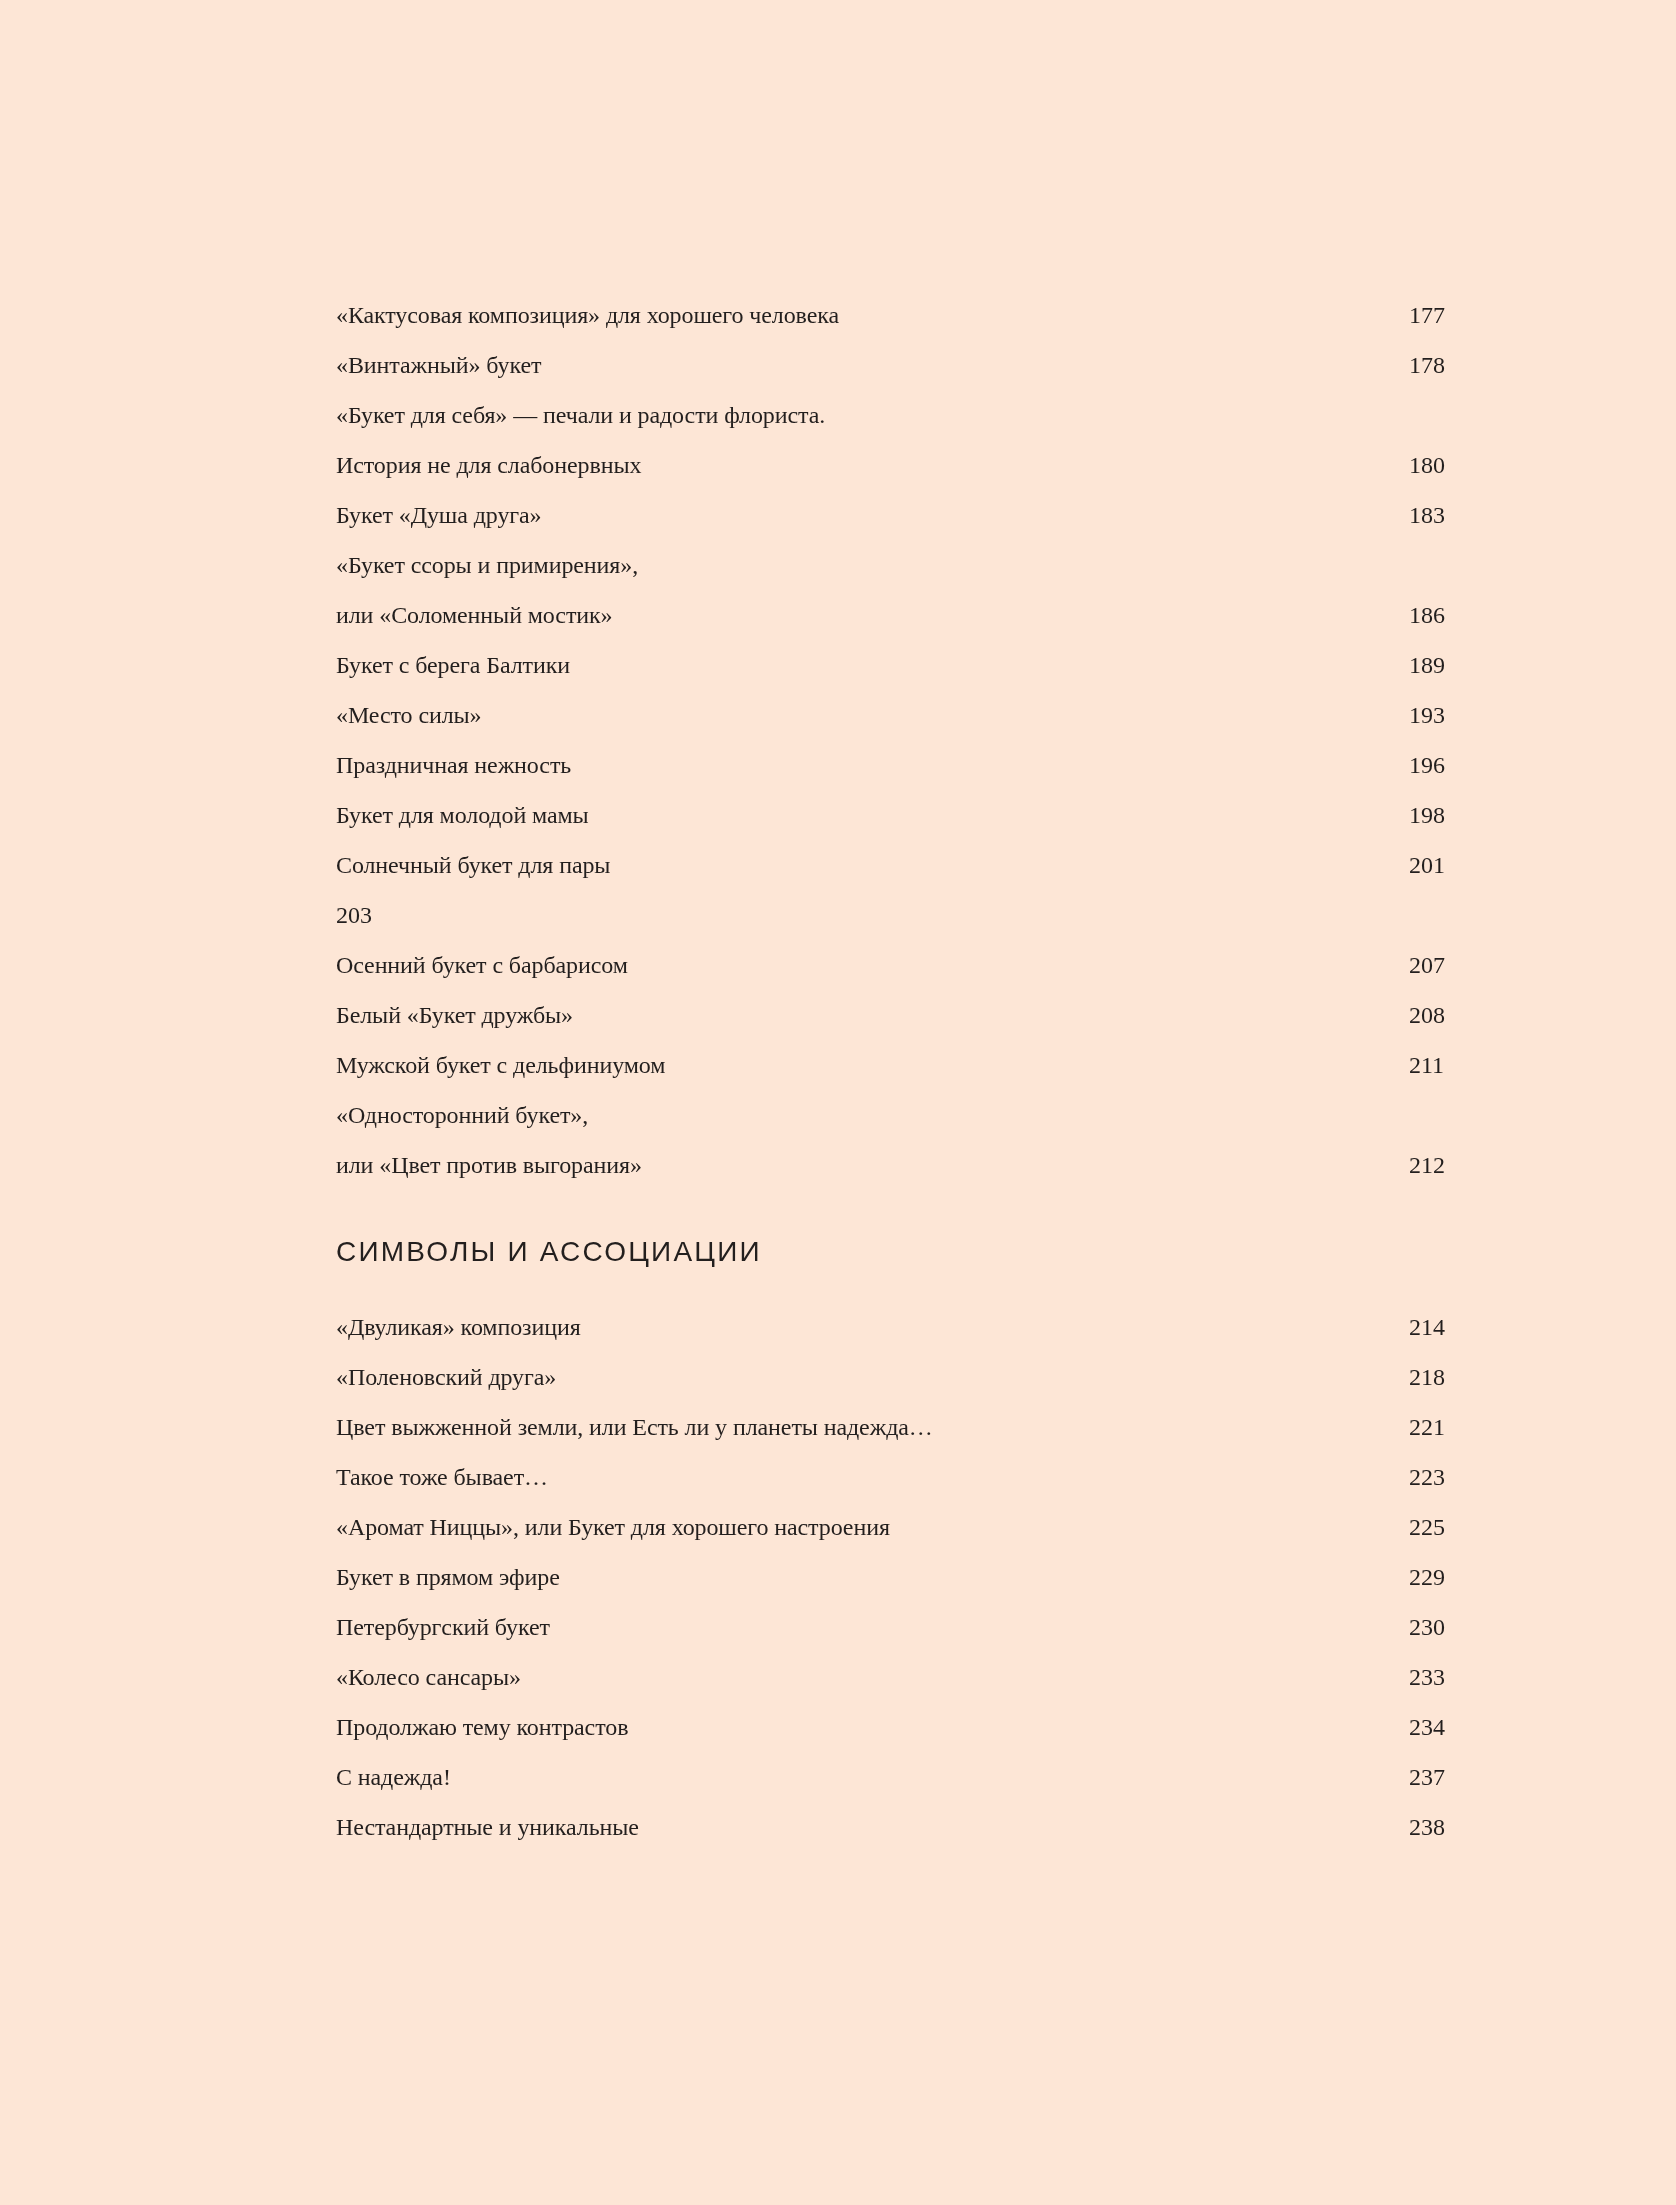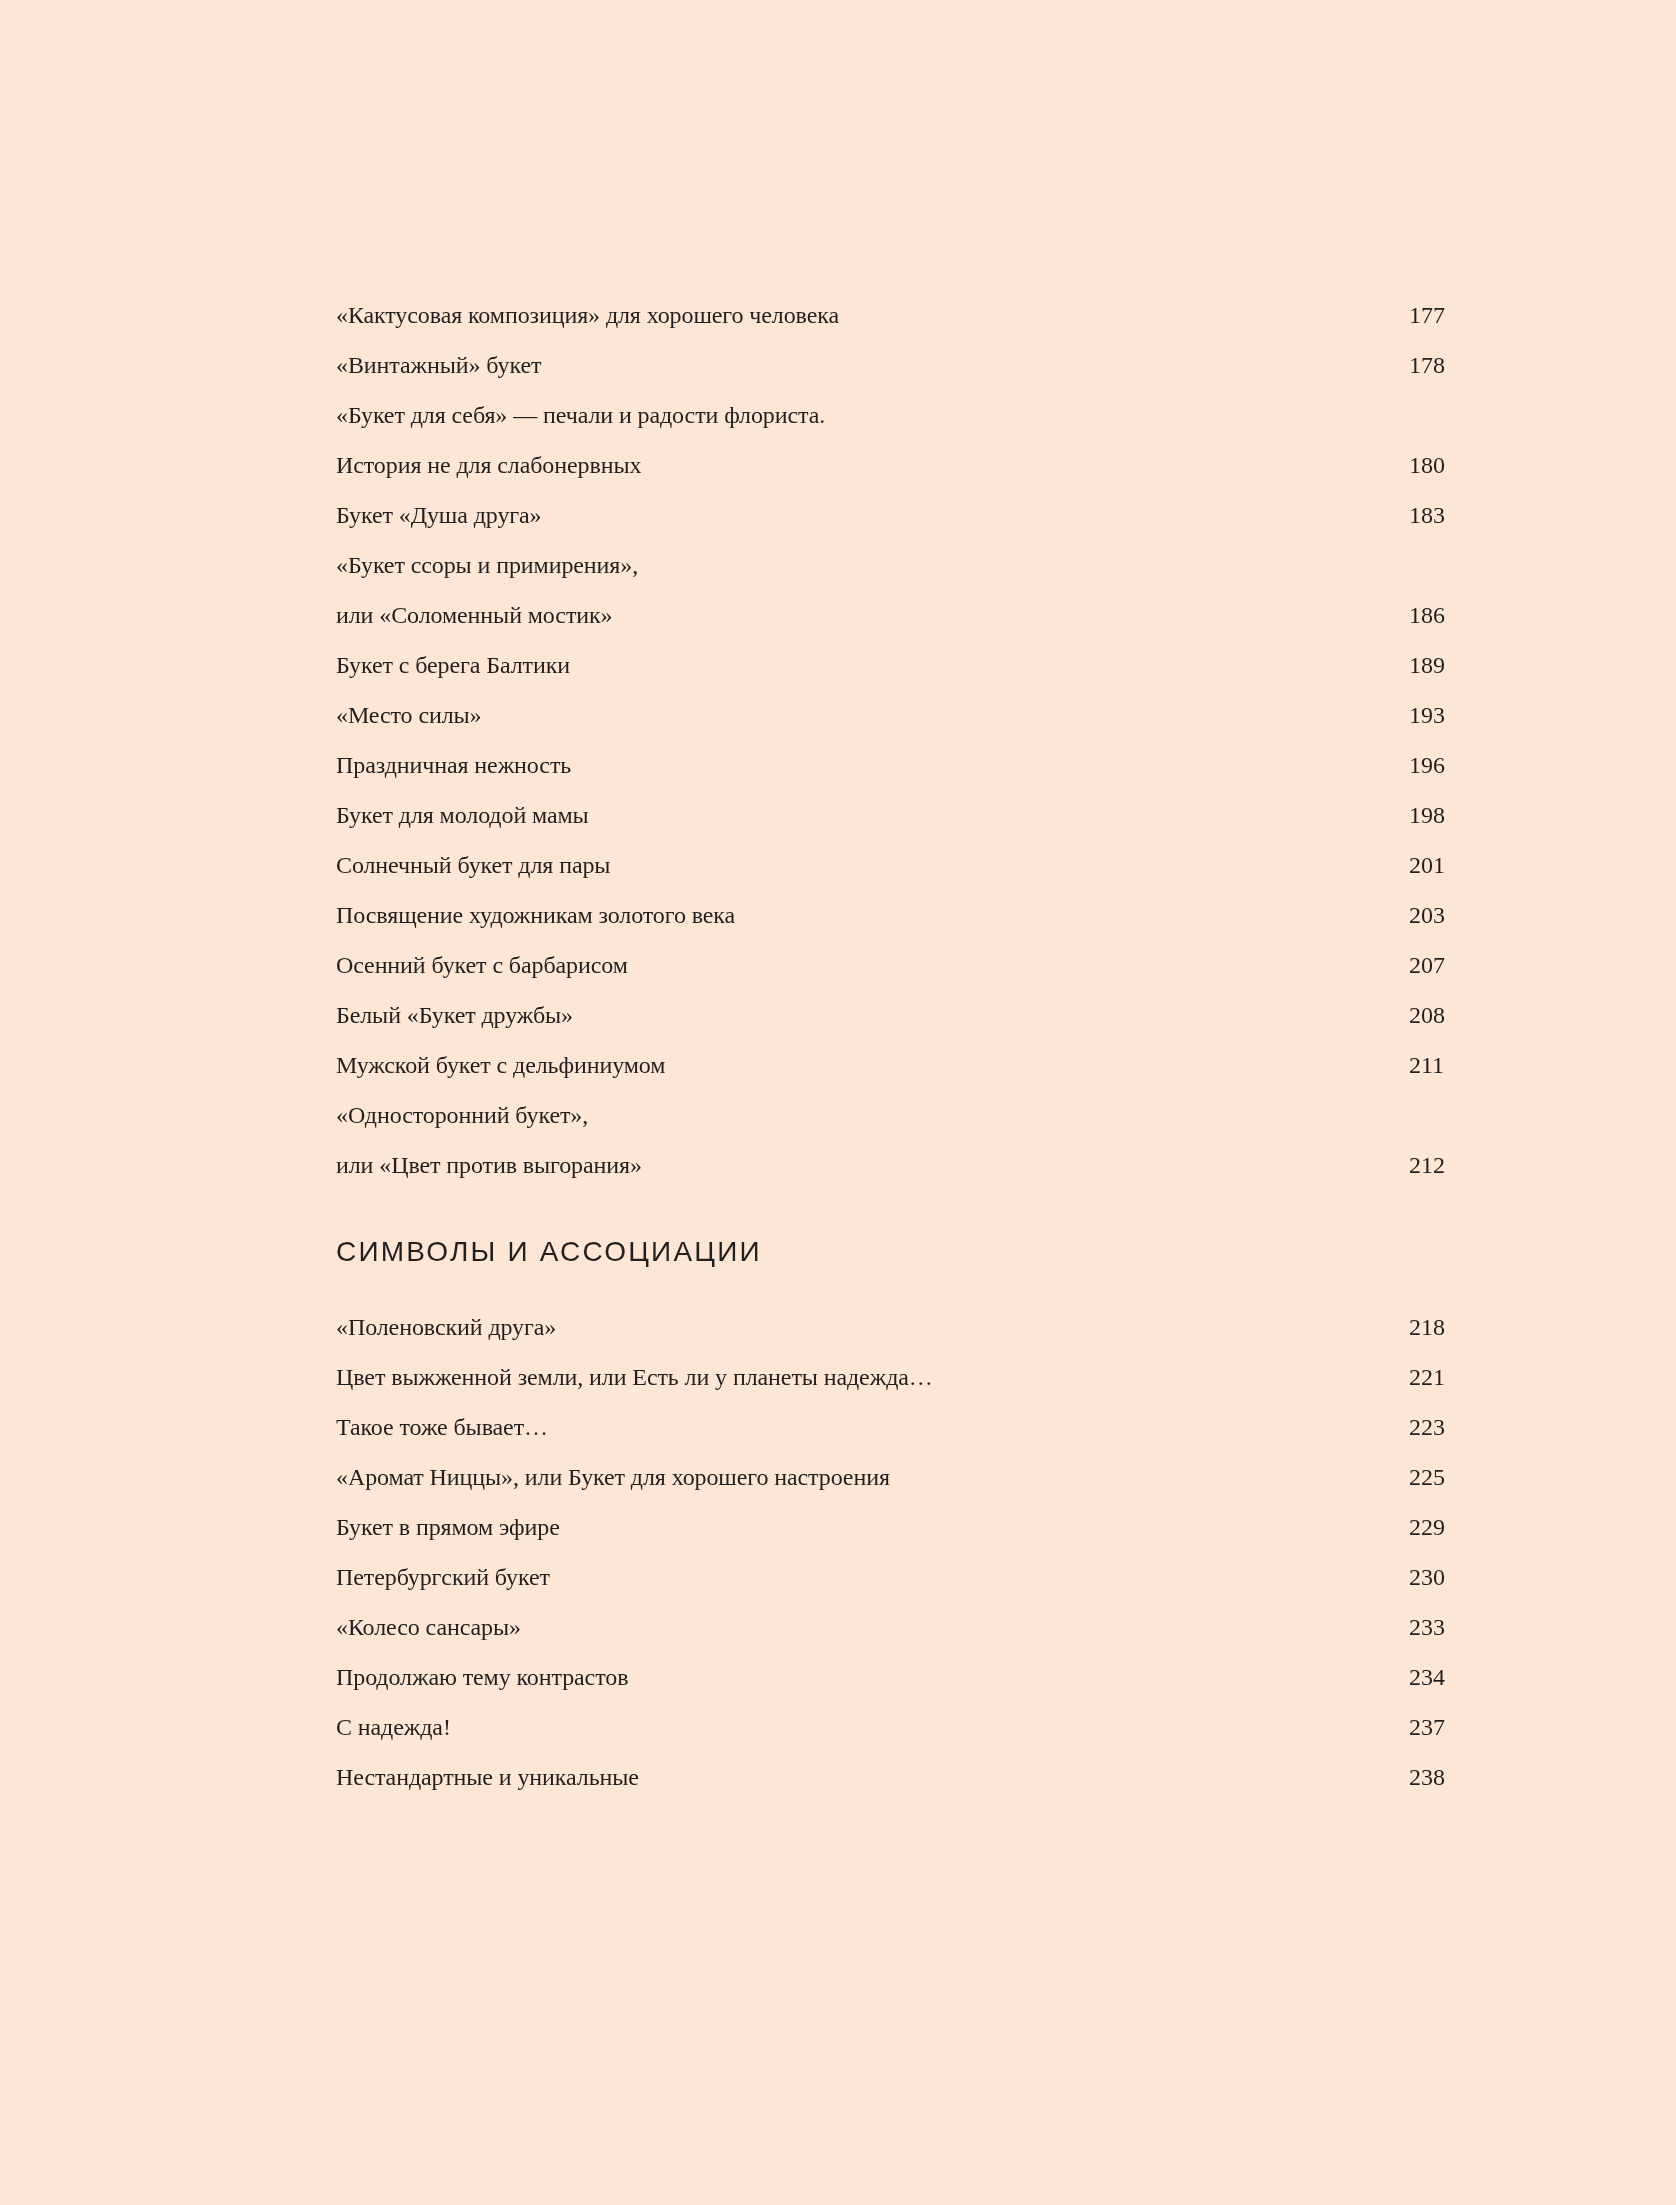--- a/index.html
+++ b/index.html
@@ -86,21 +86,20 @@
       </div>
       <div class="entry">
         <span class="title">Букет для молодой мамы</span>
         <span class="page">198</span>
       </div>
       <div class="entry">
         <span class="title">Солнечный букет для пары</span>
         <span class="page">201</span>
       </div>
       <div class="entry">
-        <span class="title">Посвящение художникам золотого века</span>
         <span class="page">203</span>
       </div>
       <div class="entry">
         <span class="title">Осенний букет с барбарисом</span>
         <span class="page">207</span>
       </div>
       <div class="entry">
         <span class="title">Белый «Букет дружбы»</span>
         <span class="page">208</span>
       </div>
@@ -112,20 +111,24 @@
         <span class="title">«Односторонний букет»,</span>
         <span class="page"></span>
       </div>
       <div class="entry">
         <span class="title">или «Цвет против выгорания»</span>
         <span class="page">212</span>
       </div>
     </div>
   <div class="heading">Символы и ассоциации</div>
   <div class="section" id="sec2">
+      <div class="entry">
+        <span class="title">«Двуликая» композиция</span>
+        <span class="page">214</span>
+      </div>
       <div class="entry">
         <span class="title">«Поленовский друга»</span>
         <span class="page">218</span>
       </div>
       <div class="entry">
         <span class="title">Цвет выжженной земли, или Есть ли у планеты надежда…</span>
         <span class="page">221</span>
       </div>
       <div class="entry">
         <span class="title">Такое тоже бывает…</span>

